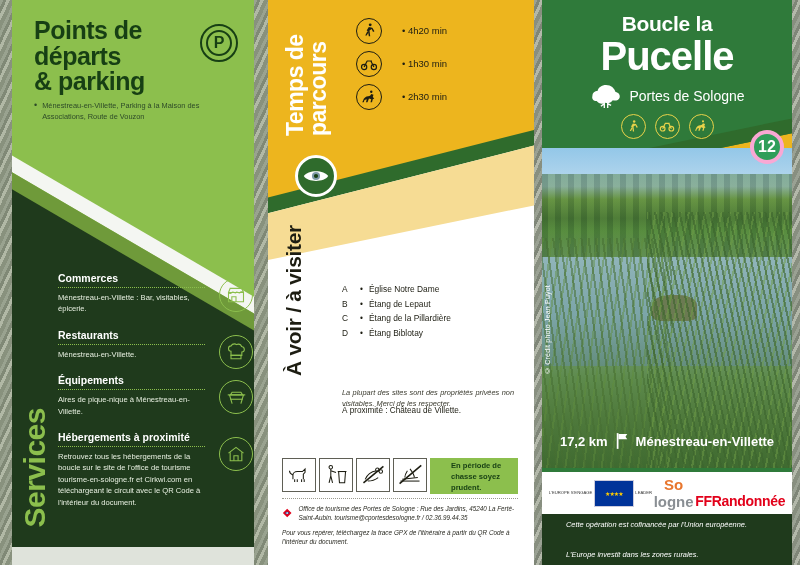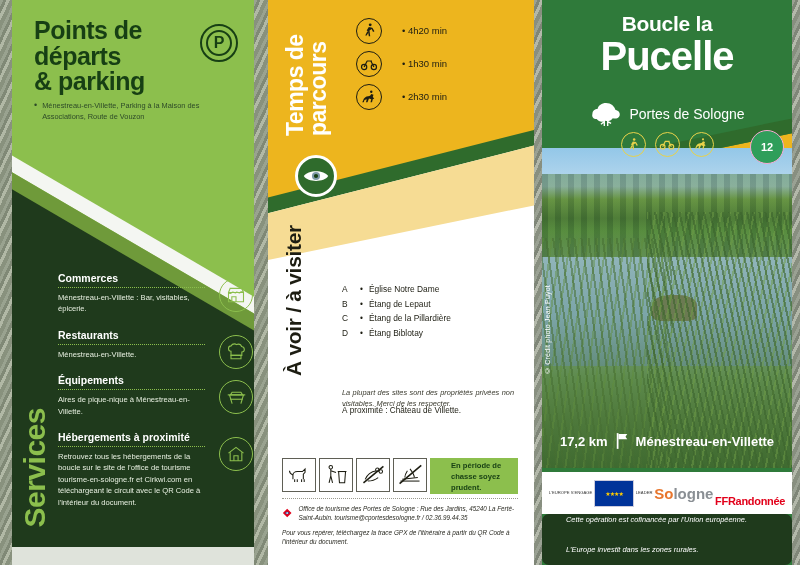--- a/index.html
+++ b/index.html
@@ -185,31 +185,31 @@
     clip-path: polygon(0 100%, 100% 72%, 100% 100%, 0 100%);
   }
   .r-head-dark {
     position: absolute; left: 8px; right: 8px; top: 0; height: 185px;
     background: #2f6b2c;
     clip-path: polygon(0 92%, 100% 64%, 100% 72%, 0 100%);
   }
   .r-title-wrap { position: absolute; left: 8px; right: 8px; top: 12px; text-align: center; z-index: 6; }
   .r-t1 { font-size: 21px; font-weight: bold; color: #ffffff; letter-spacing: -.3px; }
   .r-t2 { font-size: 40px; font-weight: bold; color: #ffffff; line-height: 1.02; letter-spacing: -1px; }
-  .r-brand { display: flex; align-items: center; justify-content: center; gap: 6px; margin-top: 24px; }
+  .r-brand { display: flex; align-items: center; justify-content: center; gap: 6px; margin-top: 6px; }
   .r-brand-txt { font-size: 14px; color: #ffffff; }
   .r-acts { display: flex; justify-content: center; gap: 9px; margin-top: 5px; }
   .r-act {
     width: 25px; height: 25px; border-radius: 50%; border: 1.6px solid #e8d24a;
     display: flex; align-items: center; justify-content: center;
   }
   #num-badge {
     position: absolute; right: 16px; top: 130px; z-index: 8;
     width: 34px; height: 34px; border-radius: 50%; background: #2f9e5a;
-    border: 1px solid #f9a8d4; color: #ffffff; font-size: 11px; font-weight: bold;
+    border: 4px solid #f9a8d4; color: #ffffff; font-size: 16px; font-weight: bold;
     display: flex; align-items: center; justify-content: center;
   }
 
   .r-photo {
     position: absolute; left: 8px; right: 8px; top: 148px; height: 320px;
     background:
       linear-gradient(180deg, #93c7e8 0%, #b9d9ee 12%, #7aa84e 16%, #4e7d3a 22%, #5f9a46 26%, #6f9e6a 34%, #7fa98a 42%, #88b39c 52%, #6f9a6e 62%, #5d8a4c 72%, #4f7a3c 84%, #3f6a30 100%);
     overflow: hidden;
   }
   .r-photo .water {
@@ -244,31 +244,31 @@
     display: flex; align-items: center; justify-content: center; gap: 7px;
   }
   .r-dist-km { font-size: 13px; font-weight: bold; color: #ffffff; }
   .r-dist-city { font-size: 13px; font-weight: bold; color: #ffffff; }
 
   .r-logos {
     position: absolute; left: 8px; right: 8px; top: 472px; height: 42px;
     background: #ffffff; display: flex; align-items: center; justify-content: space-around;
     padding: 0 6px;
   }
-  .logo { display: flex; align-items: center; justify-content: center; }
+  .logo { display: flex; align-items: center; justify-content: center; flex-direction: column; }
   .logo-eu { width: 40px; height: 27px; background: #003399; position: relative; border: 1px solid #ccd; }
   .logo-eu .stars {
     position: absolute; inset: 0; display: flex; align-items: center; justify-content: center;
     color: #ffcc00; font-size: 6px; letter-spacing: -1px;
   }
   .logo-txt-s { font-size: 4.2px; color: #333; text-align: center; line-height: 1.2; }
   .sologne-logo { font-size: 15px; font-weight: bold; }
   .sologne-logo .so { color: #e8762d; }
   .sologne-logo .logne { color: #8a8f94; }
-  .ffr { font-size: 11px; font-weight: bold; color: #e2001a; letter-spacing: -.3px; margin-top: 16px; }
+  .ffr { font-size: 14px; font-weight: bold; color: #e2001a; letter-spacing: -.3px; margin-top: 16px; }
 
   .r-foot {
     position: absolute; left: 8px; right: 8px; top: 514px; bottom: 0;
     background: #1f3a1c; display: flex; align-items: center; padding-left: 24px;
   }
   .r-foot span { font-size: 7.4px; font-style: italic; color: #ffffff; line-height: 1.6; }
 </style>
 </head>
 <body>
 
@@ -558,21 +558,21 @@
       </div>
       <div class="logo sologne-logo">
         <span class="so">So</span>
           <span class="logne">logne</span>
       </div>
       <div class="logo">
         <span class="ffr">FFRandonnée</span>
       </div>
     </div>
 
-    <div class="r-foot" style="flex-direction: column; align-items: flex-start;  border-radius: 7px;">
+    <div class="r-foot" style="flex-direction: column; align-items: flex-start; justify-content: center;">
       <span>Cette opération est cofinancée par l'Union européenne.</span>
         <br>
     <span>L'Europe investit dans les zones rurales.</span>
       </div>
 
     <div class="r-stone" id="r-stone-l"></div>
     <div class="r-stone" id="r-stone-r"></div>
   </div>
 
 </div>

